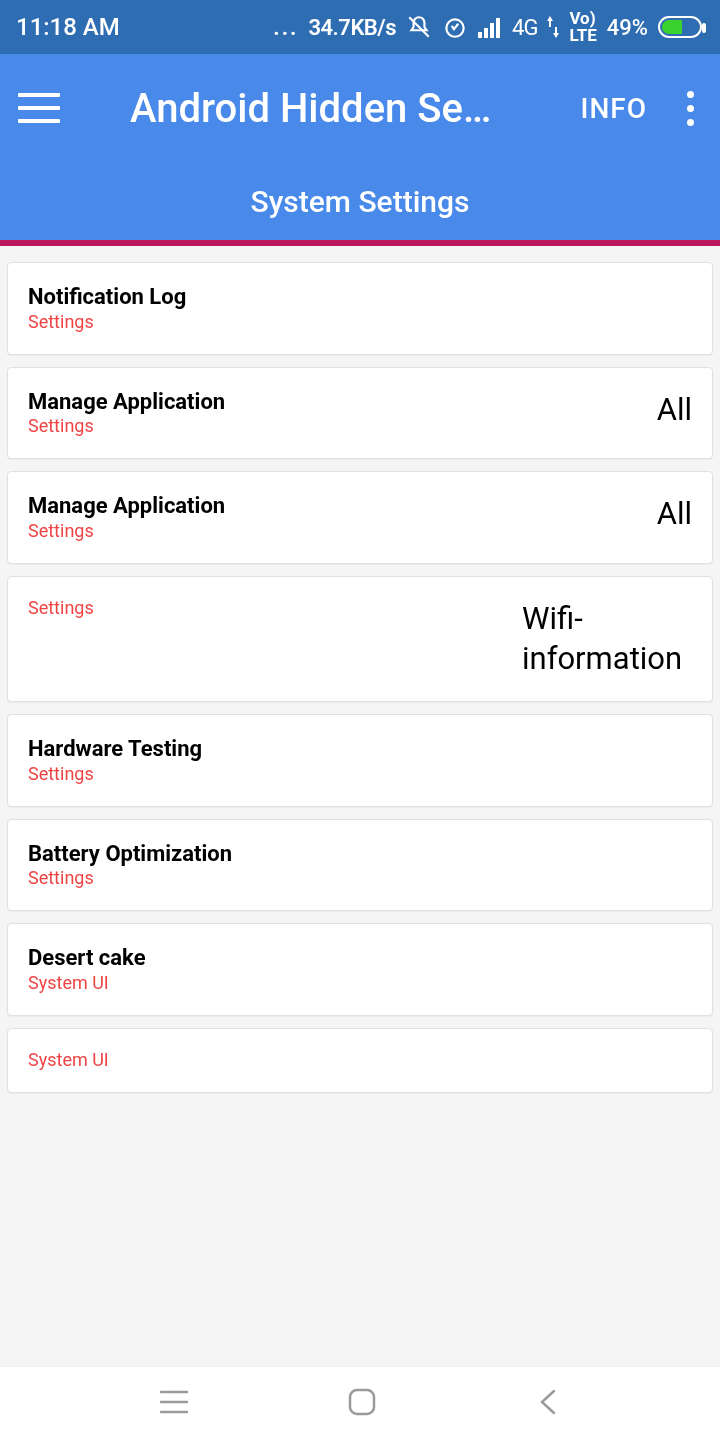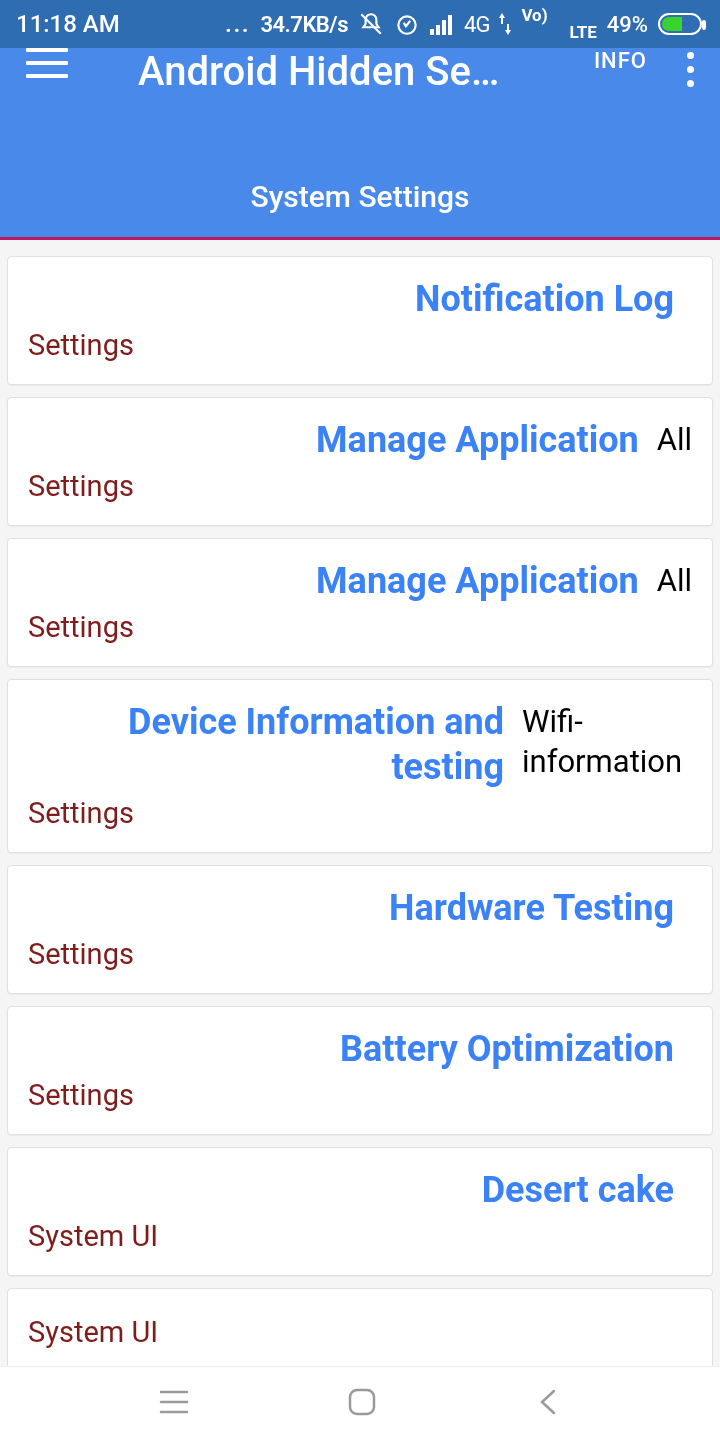--- a/index.html
+++ b/index.html
@@ -1,71 +1,71 @@
 <!DOCTYPE html>
 <html><head>
 <meta charset="utf-8">
 <style>
   * { box-sizing: border-box; margin: 0; padding: 0; }
   html, body { width: 720px; height: 1440px; font-family: Roboto, "Helvetica Neue", Arial, sans-serif; background: #f5f5f5; overflow: hidden; }
 
   
   .status-bar {
-    height: 48px;
+    height: 54px;
     background: #2f6db2;
     color: #fff;
     display: flex;
     align-items: center;
     justify-content: space-between;
     padding: 0 18px 0 16px;
     font-size: 24px;
     font-weight: 500;
   }
   .status-right { display: flex; align-items: center; gap: 10px; font-size: 22px; }
   .status-right .kb { font-weight: 600; letter-spacing: -0.5px; }
   .status-right svg, .status-right .ico { display: block; }
   .dots { letter-spacing: 2px; font-weight: 700; }
   .sig-4g { font-weight: 400; letter-spacing: -1px; }
   .volte { font-size: 17px; line-height: 1; font-weight: 700;}
   .volte .vo { display:block; }
-  .volte .lte { display:block;margin-left:48px; }
+  .volte .lte { display:block; }
   .batt {
     width: 44px; height: 22px; border: 2px solid #fff; border-radius: 12px;
     position: relative; display:flex; align-items:center;
   }
   .batt::after {
     content:""; position:absolute; right:-6px; top:5px; width:4px; height:10px; background:#fff; border-radius:2px;
   }
   .batt-fill { height: 14px; margin-left:2px; border-radius: 8px 0 0 8px; }
 
   
   .app-bar {
     height: 108px;
     background: #4889e9;
     color: #fff;
     display: flex;
-    align-items: flex-start;
-    padding: 0 22px 0 26px;
+    align-items: center;
+    padding: 0 22px 0 18px;
   }
   .hamburger { width: 42px; height: 30px; display:flex; flex-direction:column; justify-content:space-between; }
   .hamburger span { display:block; height:4px; background:#fff; border-radius:1px; }
   .app-title {
     flex: 1;
     font-size: 40px;
     font-weight: 500;
     white-space: nowrap;
     overflow: hidden;
     margin-left: 70px;
   }
-  .info-btn { font-size: 22px; font-weight: 500; letter-spacing: 1px; margin-right: 36px; }
+  .info-btn { font-size: 28px; font-weight: 500; letter-spacing: 1px; margin-right: 36px; }
   .kebab { display:flex; flex-direction:column; gap:7px; padding:4px; }
   .kebab span { width:7px; height:7px; background:#fff; border-radius:50%; }
 
   
-  .tabs { display:flex; height: 84px; background: #f1f1f1; border-bottom: 3px solid #be185d; }
+  .tabs { display:flex; height: 84px; background: #f1f1f1; border-bottom: 6px solid #be185d; }
   .tab {
     flex:1; display:flex; align-items:center; justify-content:center;
     font-size: 30px; font-weight: 500;
   }
   .tab.active { background:#4889e9; color:#fff; }
   .tab.inactive { color:#4889e9; }
 
   
   .list { padding: 4px 7px 0 7px; }
   .card {
@@ -74,22 +74,22 @@
     border-radius:4px;
     margin-top: 12px;
     padding: 20px 20px 22px 20px;
     display:flex;
     align-items:flex-start;
     justify-content:space-between;
     box-shadow: 0 1px 1px rgba(0,0,0,0.04);
   }
   .card:first-child { margin-top: 12px; }
   .card-left { flex:1; min-width:0; }
-  .card-title { font-size: 36px; font-weight: 700; color:#3b82f6; line-height:1.25;text-align:right; }
-  .card-sub { font-size: 29px; color:#7f1d1d; margin-top: 6px; }
+  .card-title { font-size: 22px; font-weight: 700; color:#000000; line-height:1.25; }
+  .card-sub { font-size: 18px; color:#ef4444; margin-top: 0; }
   .card-right { font-size: 31px; color:#000; margin-left: 18px; max-width: 170px; text-align:left; line-height:1.3; padding-top: 2px; }
 
   
   .nav-bar {
     position:absolute; bottom:0; left:0; right:0; height:74px;
     background:#fff; display:flex; align-items:center; justify-content:space-evenly;
     border-top:1px solid #eee;
   }
   .nav-bar .nav-ico { color:#888; }
 </style>
@@ -181,21 +181,20 @@
   <div class="card">
     <div class="card-left">
       <div class="card-title">Manage Application</div>
       <div class="card-sub">Settings</div>
     </div>
     <div class="card-right">All</div>
   </div>
 
   <div class="card">
     <div class="card-left">
-      <div class="card-title">Device Information and testing</div>
       <div class="card-sub">Settings</div>
     </div>
     <div class="card-right">Wifi-information</div>
   </div>
 
   <div class="card">
     <div class="card-left">
       <div class="card-title">Hardware Testing</div>
       <div class="card-sub">Settings</div>
     </div>

